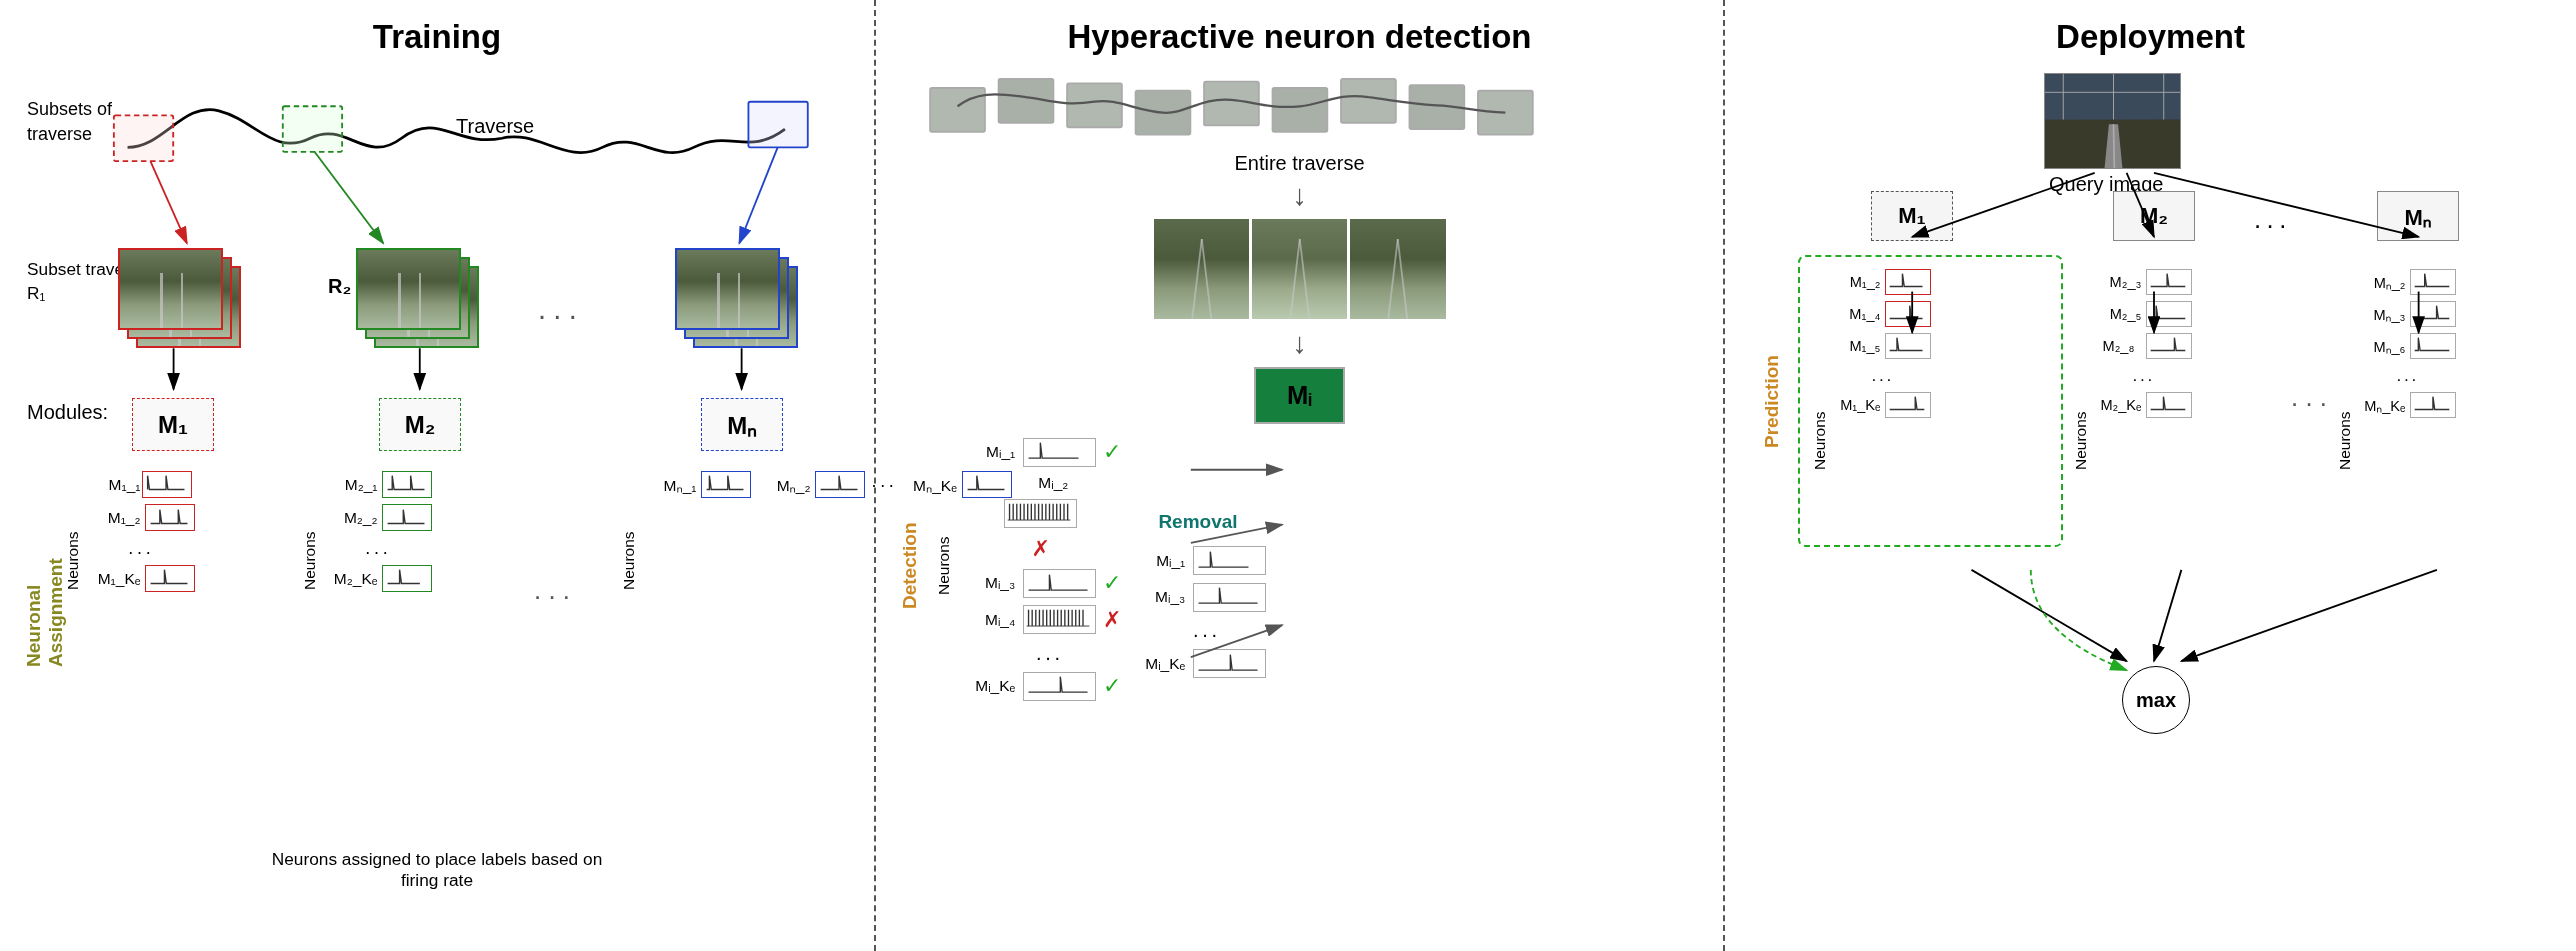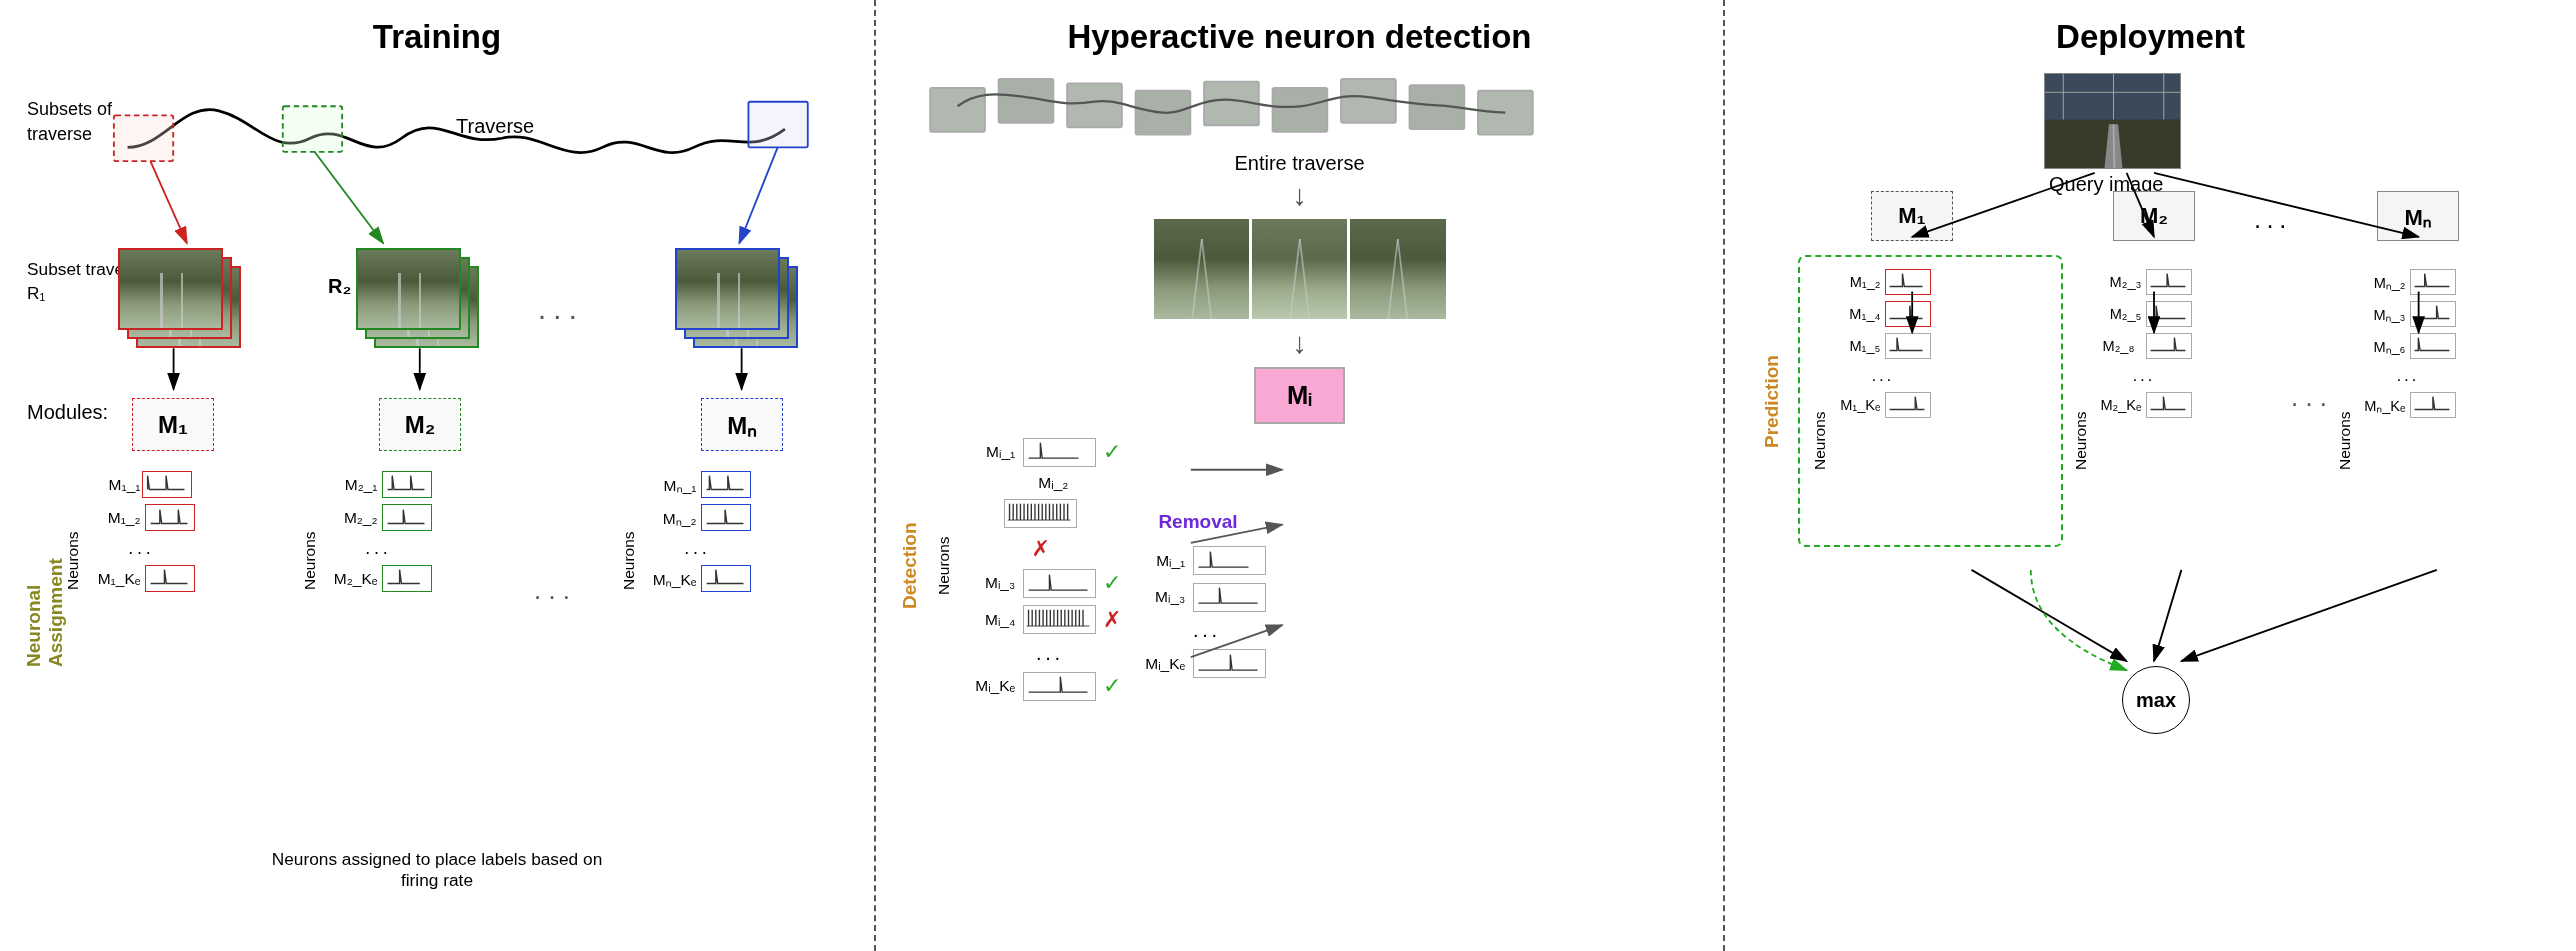--- a/index.html
+++ b/index.html
@@ -279,21 +279,21 @@
             </div>
           </div>
         </div>
       </div>
 
       <div style="position:absolute; top:511px; left:516px; font-size:25.6px; letter-spacing:7.3px; color:#555;">...</div>
 
       <div style="position:absolute; top:406px; left:602px;">
         <div style="display:flex; align-items:flex-start; gap:5.5px;">
           <div style="writing-mode:vertical-rl; transform:rotate(180deg); font-size:15.5px; color:#000; height:119px; display:flex; align-items:center;">Neurons</div>
-          <div style="display:flex; flex-direction:column; gap:6.4px;">
+          <div style="display:flex; flex-direction:row; gap:6.4px;">
             <div style="display:flex; align-items:center; gap:4.6px;">
               <span style="font-size:15.5px; width:53px; text-align:right;">Mₙ_₁</span>
               <div style="width:50px; height:27px; border:1.8px solid #2244cc; background:white; position:relative; overflow:hidden;">
                 <svg width="47" height="24" style="position:absolute; bottom:1.8px;" viewBox="0 0 51 26">
                   <polyline points="5,20 8,20 8,5 10,20 28,20 28,5 30,20 45,20" stroke="#333" stroke-width="1.5" fill="none"></polyline>
                 </svg>
               </div>
             </div>
             <div style="display:flex; align-items:center; gap:4.6px;">
               <span style="font-size:15.5px; width:53px; text-align:right;">Mₙ_₂</span>
@@ -362,21 +362,21 @@
         <div style="flex:1; background:linear-gradient(180deg, #5a6a4a 0%, #4a5a3a 40%, #8a9a7a 70%, #aabaa0 100%); position:relative;">
           <svg style="position:absolute; bottom:0; left:0; width:100%; height:100%;" viewBox="0 0 104.672 110" width="96" height="100">
             <line x1="40%" y1="100%" x2="50%" y2="20%" stroke="rgba(200,200,200,0.6)" stroke-width="2"></line>
             <line x1="60%" y1="100%" x2="50%" y2="20%" stroke="rgba(200,200,200,0.6)" stroke-width="2"></line>
           </svg>
         </div>
       </div>
 
       <div style="text-align:center; font-size:29px; color:#555; margin-bottom:7.3px;">↓</div>
 
-      <div style="margin: 0 auto 13.7px; width:91px; height:57px; border:2.7px solid #aaa; display:flex; align-items:center; justify-content:center; font-size:25.6px; font-weight:bold; background:#f9a8d4;">Mᵢ</div>
+      <div style="margin: 0 auto 13.7px; width:91px; height:57px; border:2.7px solid #aaa; display:flex; align-items:center; justify-content:center; font-size:25.6px; font-weight:bold; background:#15803d;">Mᵢ</div>
 
       <div style="position:relative; display:flex; gap:0; align-items:flex-start;">
 
         <div style="writing-mode:vertical-rl; transform:rotate(180deg); font-size:19px; color:#cc8822; font-weight:bold; height:256px; display:flex; align-items:center; justify-content:center; min-width:32px;">Detection</div>
 
         <div style="display:flex; gap:7.3px; align-items:flex-start; margin-left:9px;">
           <div style="writing-mode:vertical-rl; transform:rotate(180deg); font-size:15.5px; color:#000; height:256px; display:flex; align-items:center; justify-content:center;">Neurons</div>
           <div style="display:flex; flex-direction:column; gap:7.3px;">
 
             <div style="display:flex; align-items:center; gap:7.3px;">
@@ -461,21 +461,21 @@
                 <svg width="69" height="25.6" style="position:absolute; bottom:1.8px;" viewBox="0 0 76 28">
                   <polyline points="5,22 40,22 40,5 42,22 70,22" stroke="#333" stroke-width="1.5" fill="none"></polyline>
                 </svg>
               </div>
               <span style="font-size:22px; color:#22aa22;">✓</span>
             </div>
           </div>
         </div>
 
         <div style="display:flex; flex-direction:column; align-items:center; justify-content:flex-start; margin-top:73px; margin-left:9px; margin-right:9px;">
-          <div style="font-size:19px; color:#6d28d9; font-weight:bold; margin-bottom:13.7px;">Removal</div>
+          <div style="font-size:19px; color:#0f766e; font-weight:bold; margin-bottom:13.7px;">Removal</div>
           <div style="display:flex; flex-direction:column; gap:7.3px;">
 
             <div style="display:flex; align-items:center; gap:7.3px;">
               <span style="font-size:15.5px; width:55px; text-align:right;">Mᵢ_₁</span>
               <div style="width:73px; height:29px; border:1.8px solid #aaa; background:white; position:relative; overflow:hidden;">
                 <svg width="69" height="25.6" style="position:absolute; bottom:1.8px;" viewBox="0 0 76 28">
                   <polyline points="5,22 18,22 18,5 20,22 60,22" stroke="#333" stroke-width="1.5" fill="none"></polyline>
                 </svg>
               </div>
             </div>

